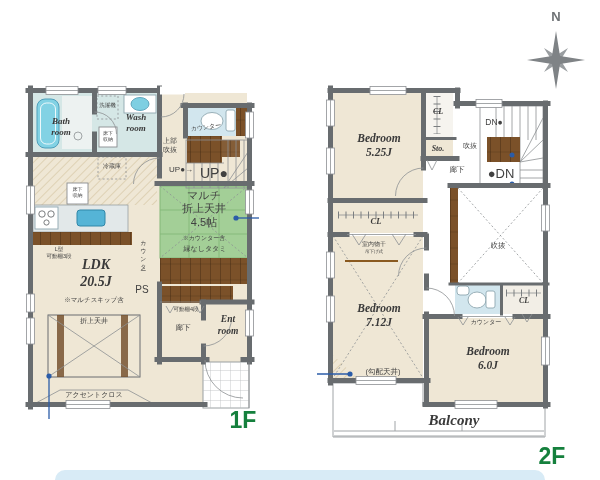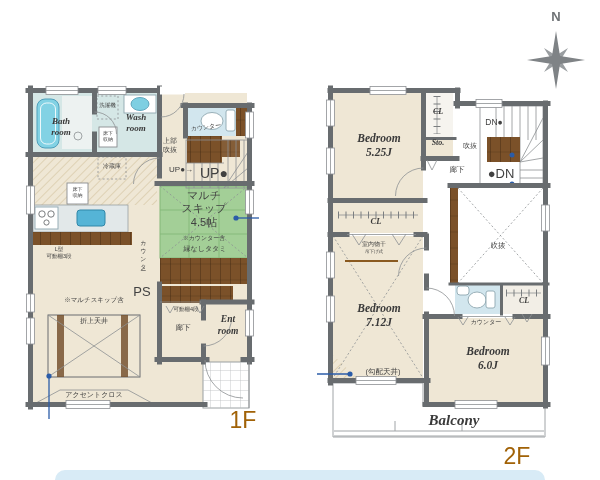--- a/index.html
+++ b/index.html
@@ -1,20 +1,20 @@
 <!DOCTYPE html>
 <html><head>
 <meta charset="utf-8">
 <style>
   html,body{margin:0;padding:0;background:#fff}
   #stage{position:relative;width:600px;height:480px;background:#ffffff;overflow:hidden;font-family:"Liberation Sans",sans-serif}
   #plan-svg{position:absolute;left:0;top:0;z-index:1}
   .lbl{position:absolute;white-space:pre-line;text-align:center;color:#414141;line-height:1.22;z-index:5;font-family:"Liberation Sans",sans-serif}
   .en{font-family:"Liberation Serif",serif;font-style:italic;font-weight:700;color:#3a3a3a}
-  .fl{color:#a16207;font-weight:400}
+  .fl{color:#15803d;font-weight:700}
   .vert{writing-mode:vertical-rl;letter-spacing:1px}
   
   .wall{stroke:#686c6f;stroke-width:5;stroke-linecap:square;fill:none}
   .wallm{stroke:#686c6f;stroke-width:3;stroke-linecap:square;fill:none}
   .thin{stroke:#8d9093;stroke-width:.8;fill:none}
   .dash{stroke:#8d9093;stroke-width:.8;fill:none;stroke-dasharray:2 2.2}
   .fix{fill:#ffffff;stroke:#8fa7b0;stroke-width:.9}
   .win{fill:#ffffff;stroke:#8d9093;stroke-width:.8}
   .blue{stroke:#2b5ca8;stroke-width:1.3;fill:none}
   .bdot{fill:#2b5ca8}
@@ -323,53 +323,55 @@
 <div class="lbl" style="left:188px;top:124px;width:36px;font-size:6px;transform:rotate(-8deg)">カウンター</div>
 <div class="lbl" style="left:157px;top:137px;width:26px;font-size:7px">上部
 吹抜</div>
 <div class="lbl" style="left:168px;top:165px;width:26px;font-size:8px">UP●→</div>
 <div class="lbl" style="left:200px;top:165px;width:22px;font-size:14px">UP●</div>
 <div class="lbl" style="left:97px;top:163px;width:30px;font-size:6px">冷蔵庫</div>
 <div class="lbl" style="left:67px;top:186px;width:21px;font-size:5px">床下
 収納</div>
 <div class="lbl" style="left:36px;top:246px;width:46px;font-size:5.5px">L型
 可動棚3段</div>
+<div class="lbl en" style="left:64px;top:256px;width:64px;font-size:14px">LDK
+20.5J</div>
 <div class="lbl" style="left:54px;top:296px;width:80px;font-size:6.5px">※マルチスキップ含</div>
 <div class="lbl" style="left:70px;top:317px;width:48px;font-size:7px">折上天井</div>
 <div class="lbl" style="left:58px;top:391px;width:72px;font-size:7px">アクセントクロス</div>
 <div class="lbl vert" style="left:139px;top:236px;font-size:6px">カウンター</div>
-<div class="lbl" style="left:132px;top:284px;width:20px;font-size:13px">PS</div>
+<div class="lbl" style="left:132px;top:284px;width:20px;font-size:10px">PS</div>
 <div class="lbl" style="left:168px;top:189px;width:72px;font-size:11px">マルチ
-スキップ
+折上天井
 4.5帖</div>
 <div class="lbl" style="left:172px;top:235px;width:64px;font-size:6px">※カウンター含</div>
 <div class="lbl" style="left:174px;top:245px;width:62px;font-size:7px">縁なしタタミ</div>
 <div class="lbl" style="left:163px;top:306px;width:46px;font-size:5.5px">可動棚4段</div>
 <div class="lbl" style="left:168px;top:323px;width:30px;font-size:7.5px">廊下</div>
 <div class="lbl en" style="left:208px;top:314px;width:40px;font-size:9.5px">Ent
 room</div>
 <div class="lbl fl" style="left:226px;top:406px;width:34px;font-size:23px">1F</div>
 
 <div class="lbl" style="left:546px;top:9px;width:20px;font-size:13px;font-weight:bold;color:#6f7376">N</div>
 <div class="lbl en" style="left:342px;top:131px;width:74px;font-size:11.5px">Bedroom
 5.25J</div>
 <div class="lbl en" style="left:427px;top:107px;width:22px;font-size:8px">CL</div>
-<div class="lbl en" style="left:425px;top:138px;width:26px;font-size:8px">Sto.</div>
+<div class="lbl en" style="left:425px;top:144px;width:26px;font-size:8px">Sto.</div>
 <div class="lbl" style="left:480px;top:117px;width:28px;font-size:8.5px">DN●</div>
 <div class="lbl" style="left:458px;top:142px;width:24px;font-size:7px">吹抜</div>
 <div class="lbl" style="left:486px;top:166px;width:30px;font-size:13px">●DN</div>
 <div class="lbl" style="left:444px;top:165px;width:26px;font-size:7.5px">廊下</div>
 <div class="lbl en" style="left:362px;top:216px;width:28px;font-size:8.5px">CL</div>
 <div class="lbl" style="left:354px;top:241px;width:40px;font-size:6px">室内物干</div>
 <div class="lbl" style="left:356px;top:249px;width:36px;font-size:4.5px">吊下げ式</div>
 <div class="lbl en" style="left:342px;top:301px;width:74px;font-size:11.5px">Bedroom
 7.12J</div>
 <div class="lbl" style="left:354px;top:367px;width:58px;font-size:7.5px">(勾配天井)</div>
 <div class="lbl" style="left:484px;top:241px;width:28px;font-size:7.5px">吹抜</div>
 <div class="lbl en" style="left:513px;top:296px;width:22px;font-size:8px">CL</div>
 <div class="lbl" style="left:464px;top:319px;width:44px;font-size:6px">カウンター</div>
 <div class="lbl en" style="left:452px;top:344px;width:72px;font-size:11.5px">Bedroom
 6.0J</div>
 <div class="lbl en" style="left:422px;top:411px;width:64px;font-size:15px">Balcony</div>
-<div class="lbl fl" style="left:499px;top:442px;width:36px;font-size:23px">2F</div>
+<div class="lbl fl" style="left:534px;top:442px;width:36px;font-size:23px">2F</div>
 
 <div class="bar"></div>
 </div>
 
 </body></html>

